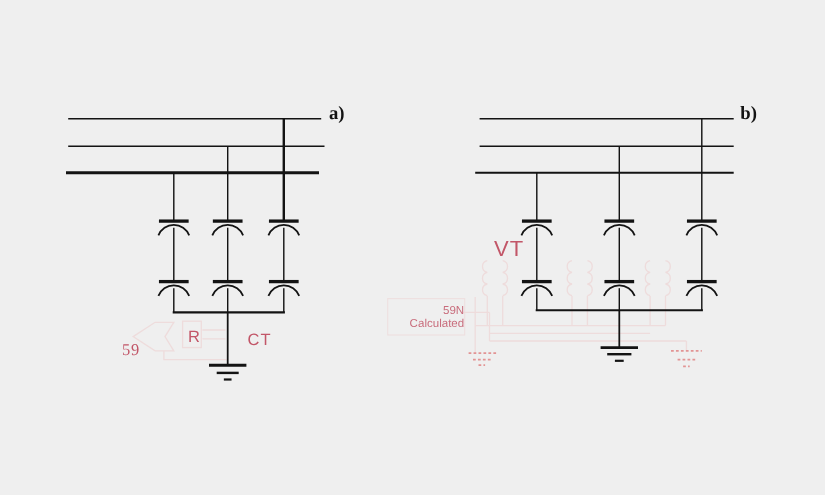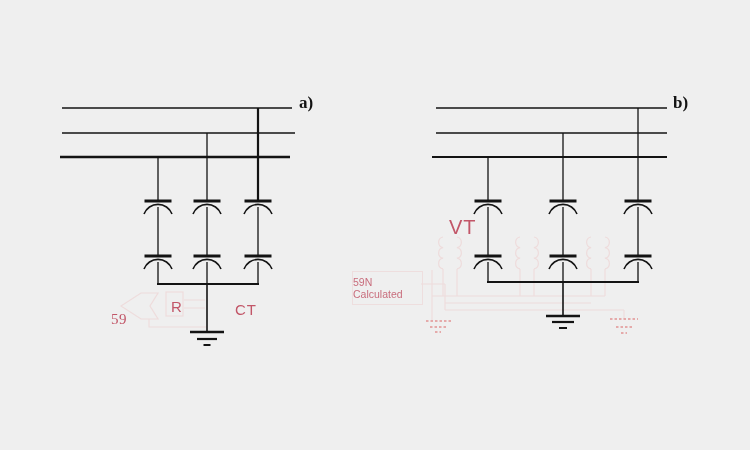--- a/index.html
+++ b/index.html
@@ -24,21 +24,21 @@
     position:absolute;
     color:var(--ink,#111);
     font-family:"Liberation Serif",serif;
     font-weight:bold;
     font-size:17px;line-height:20px;
     white-space:nowrap;
   }
   .relay-box{
     position:absolute;left:352px;top:271px;width:69px;height:32px;
     border:1px solid var(--faint-pink,#eedcdc);
-    display:flex;flex-direction:column;align-items:flex-start;justify-content:center;
+    display:flex;flex-direction:column;align-items:flex-end;justify-content:center;
     color:var(--label-red,#c25668);opacity:.85;
     font-size:10.5px;line-height:12px;
     font-family:"Liberation Sans",sans-serif;
   }
 </style>
 </head>
 <body>
 
 <div class="screen">
 
@@ -188,21 +188,21 @@
         <path class="s-ink" stroke-width="2" d="M559 328 H567"></path>
       </g>
     </g>
   </svg>
 
   <span class="caption" style="left:299px;top:93px;">a)</span>
   <span class="caption" style="left:673px;top:93px;">b)</span>
 
   <span class="red-label" style="left:111px;top:311px;font-size:15px;letter-spacing:.5px;font-family:Liberation Serif, serif;">59</span>
   <span class="red-label" style="left:171px;top:298px;font-size:15px;">R</span>
-  <span class="red-label" style="left:225px;top:301px;font-size:15px;letter-spacing:1px;margin-left:10px;">CT</span>
+  <span class="red-label" style="left:225px;top:301px;font-size:15px;letter-spacing:1px;">CT</span>
 
   <span class="red-label" style="left:449px;top:216px;font-size:20px;letter-spacing:1px;">VT</span>
 
   <div class="relay-box">
     <span>59N</span>
     <span>Calculated</span>
   </div>
 
 </div>
 

